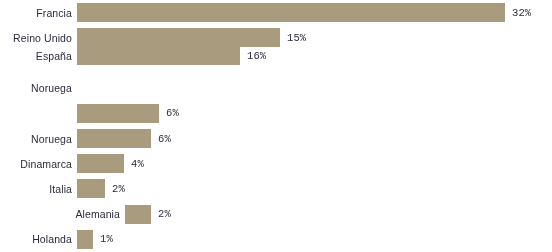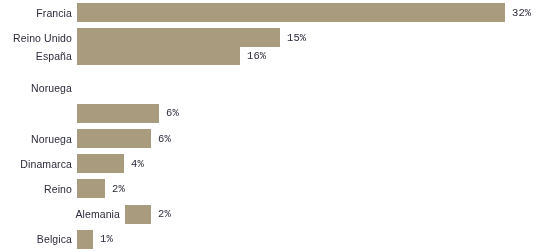--- a/index.html
+++ b/index.html
@@ -107,34 +107,34 @@
         </div>
       </div>
       <div class="row" style="top: 151.2px;">
         <div class="cat-label">Dinamarca</div>
         <div class="bar-wrap">
           <div class="bar" style="width: 47px; background: rgb(168, 155, 126);"></div>
           <div class="val-label">4%</div>
         </div>
       </div>
       <div class="row" style="top: 176.4px;">
-        <div class="cat-label">Reino</div>
+        <div class="cat-label">Italia</div>
         <div class="bar-wrap">
           <div class="bar" style="width: 28px; background: rgb(168, 155, 126);"></div>
           <div class="val-label">2%</div>
         </div>
       </div>
       <div class="row" style="top: 201.6px; margin-left: 48px;">
         <div class="cat-label">Alemania</div>
         <div class="bar-wrap">
           <div class="bar" style="width: 26px; background: rgb(168, 155, 126);"></div>
           <div class="val-label">2%</div>
         </div>
       </div>
       <div class="row" style="top: 226.8px;">
-        <div class="cat-label">Belgica</div>
+        <div class="cat-label">Holanda</div>
         <div class="bar-wrap">
           <div class="bar" style="width: 16px; background: rgb(168, 155, 126);"></div>
           <div class="val-label">1%</div>
         </div>
       </div>
     </div>
 </div>
 
 </body></html>

